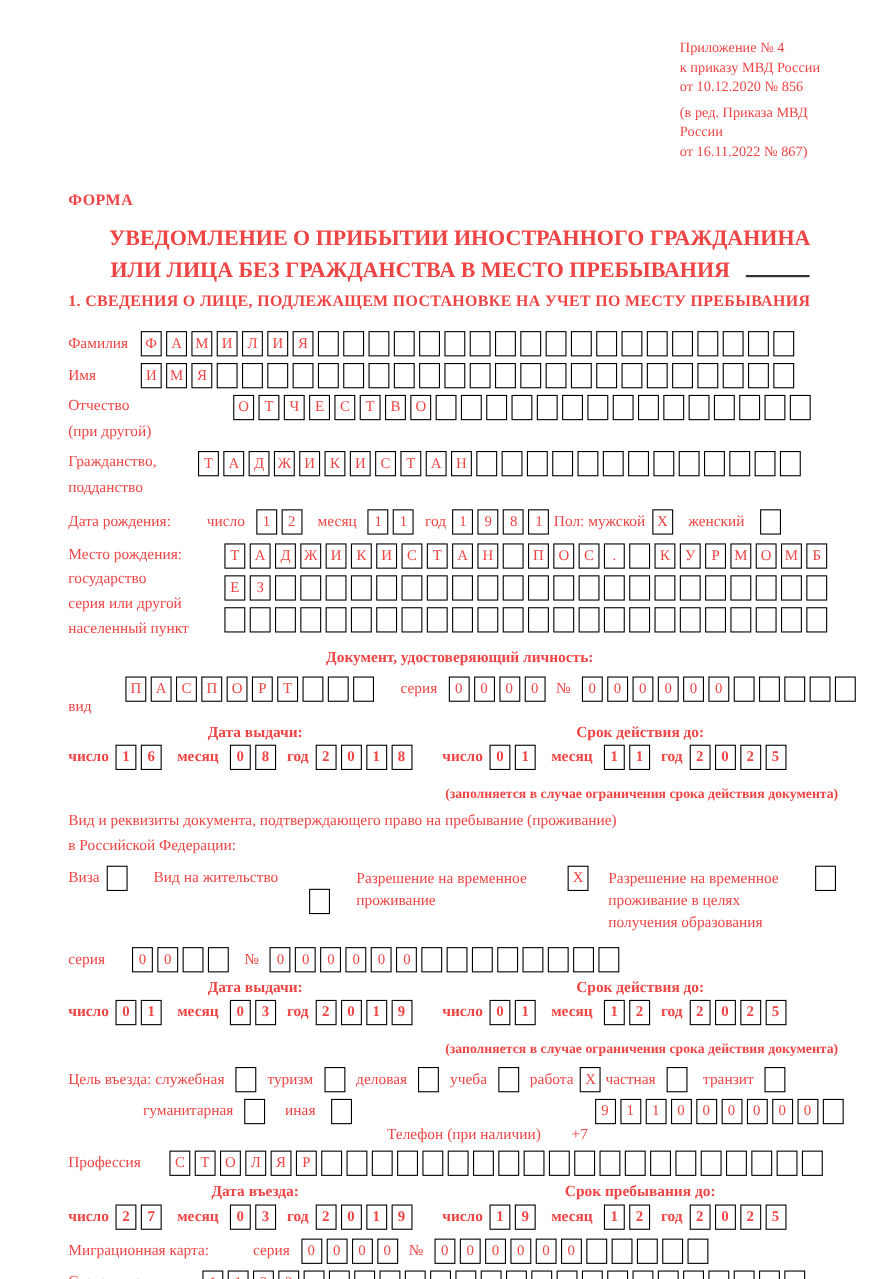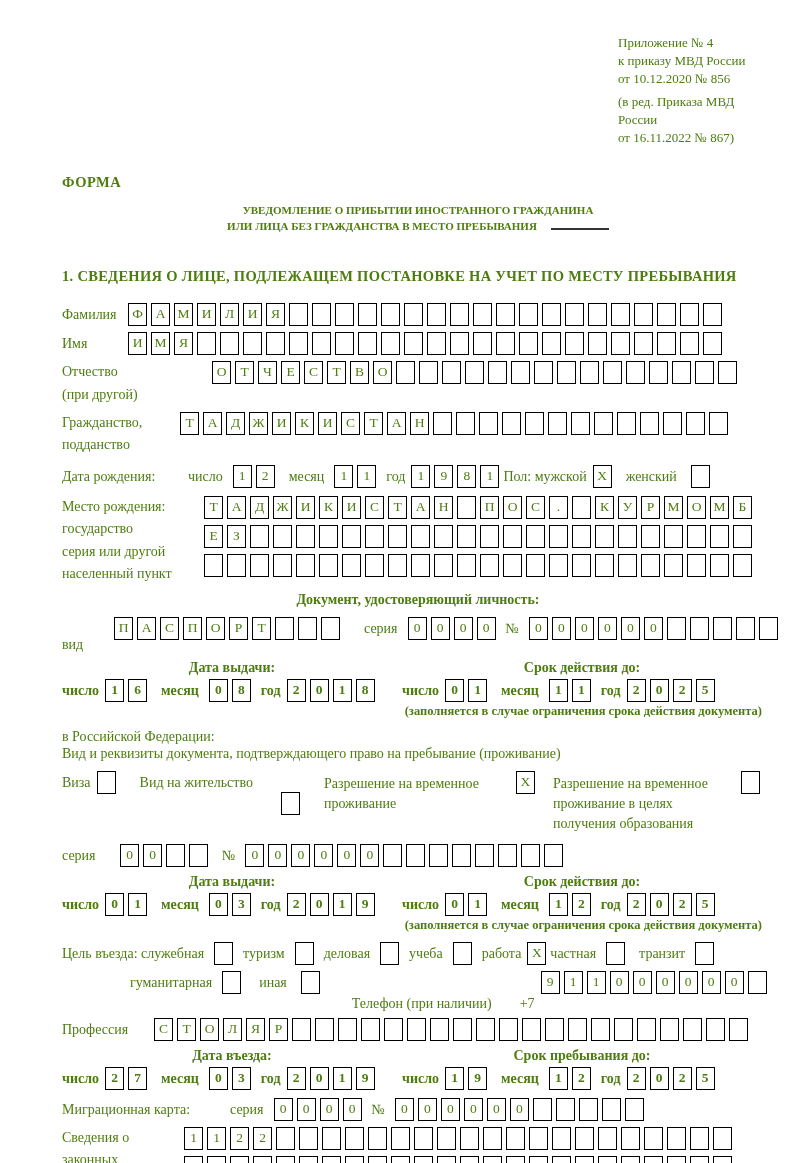--- a/index.html
+++ b/index.html
@@ -1,29 +1,29 @@
 <!DOCTYPE html>
 <html><head>
 <meta charset="utf-8">
 <style>
   html,body{margin:0;padding:0;background:#fff;}
   .page{
     position:relative;
     width:800px;height:1163px;
     box-sizing:border-box;
     padding:34px 26px 16px 62px;
-    background:#fff;color:#4d7c0f;
+    background:#fff;color:#ef4444;
     font-family:"Liberation Serif","DejaVu Serif",serif;
     font-size:14px;line-height:1.25;
     overflow:hidden;
   }
   .appendix{margin-left:556px;font-size:13px;line-height:1.4;}
   .appendix .gap{height:4px;}
   .forma{font-weight:bold;text-align:left;padding-right:10px;margin:26px 0 12px;font-size:14.5px;letter-spacing:.5px;}
-  .title{font-weight:bold;text-align:center;font-size:11px;margin:6px 0 32px;line-height:1.45;}
+  .title{font-weight:bold;text-align:center;font-size:20px;margin:6px 0 4px;line-height:1.45;}
   .blank-line{display:inline-block;width:58px;border-bottom:2px solid #333;margin-left:14px;vertical-align:baseline;}
   .sec-heading{font-weight:bold;font-size:14.5px;letter-spacing:.3px;margin:0 0 18px;}
   .frow{display:flex;align-items:flex-start;margin-bottom:6px;}
   .lbl{flex:none;padding-top:3px;}
   .w66{width:66px;} .w150{width:150px;} .w118{width:118px;} .w140{width:142px;} .w110{width:112px;} .w90{width:92px;} .w120{width:122px;}
   .lblcol{flex:none;line-height:1.6;}
   .cells{display:inline-flex;flex-wrap:nowrap;flex:none;}
   .cell{
     display:inline-flex;flex:none;align-items:center;justify-content:center;
     width:17px;height:21px;border:1.5px solid #000;margin-right:4px;
@@ -32,21 +32,21 @@
   .cellrows .cells{margin-bottom:6px;}
   .txt{padding-top:3px;flex:none;}
   .ml6{margin-left:6px;} .ml10{margin-left:10px;} .ml14{margin-left:14px;} .ml20{margin-left:20px;} .ml28{margin-left:28px;margin-top:21px;}
   .center-bold{font-weight:bold;text-align:center;margin:2px 0 8px;}
   .datepair{display:flex;margin-bottom:8px;font-weight:bold;}
   .datecol{flex:none;}
   .dc-left{width:340px;}
   .dc-right{width:360px;}
   .datehead{text-align:center;margin-bottom:2px;}
   .dateline{display:flex;align-items:flex-start;}
-  .datenote{font-size:12.5px;text-align:right;margin-top:2px;white-space:nowrap;}
+  .datenote{font-size:12.5px;text-align:right;margin-top:14px;white-space:nowrap;}
   .cbl{flex:none;text-align:left;line-height:1.45;padding-top:3px;}
   .restext{margin-bottom:8px;}
 </style>
 </head>
 <body>
 
 <div class="page">
 
   <div class="appendix">
     <div>Приложение № 4</div>
@@ -394,22 +394,22 @@
             <span class="cell">0</span>
             <span class="cell">2</span>
             <span class="cell">5</span>
           </span>
       </div>
       <div class="datenote">(заполняется в случае ограничения срока действия документа)</div>
     </div>
   </div>
 
   <div class="restext">
+    <div>Вид и реквизиты документа, подтверждающего право на пребывание (проживание)</div>
     <div style="margin-top:6px;">в Российской Федерации:</div>
-    <div>Вид и реквизиты документа, подтверждающего право на пребывание (проживание)</div>
   </div>
 
   <div class="frow">
     <div class="txt">Виза</div>
     <div class="cells ml6">
         <span class="cell"></span>
       </div>
     <div class="txt ml20">Вид на жительство</div>
     <div class="cells ml28">
         <span class="cell"></span>

